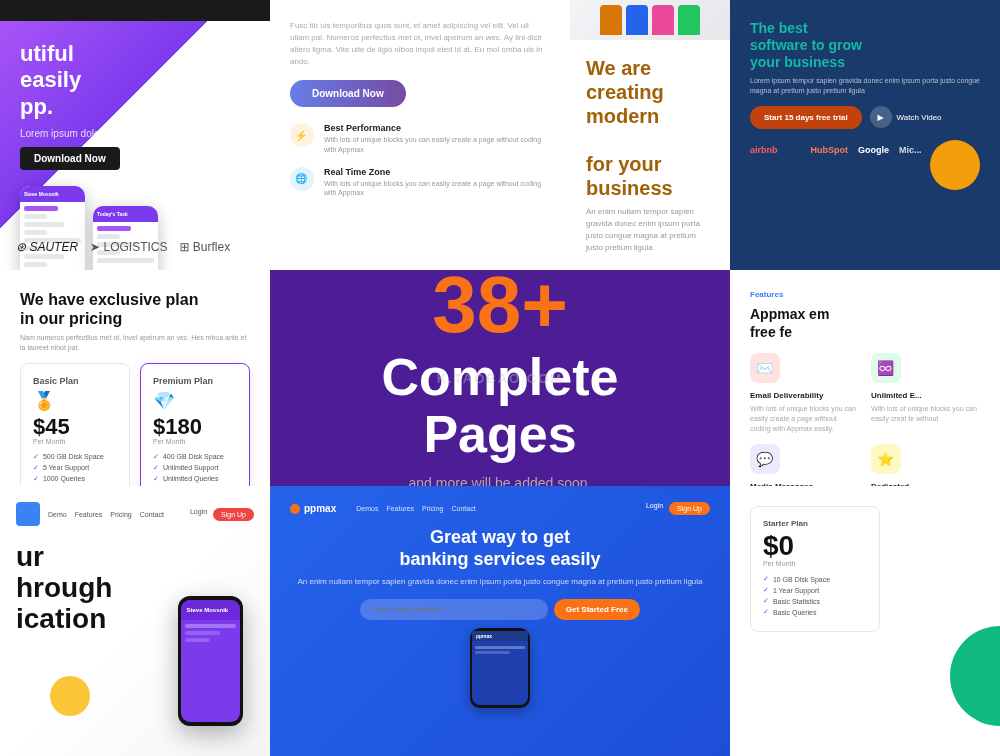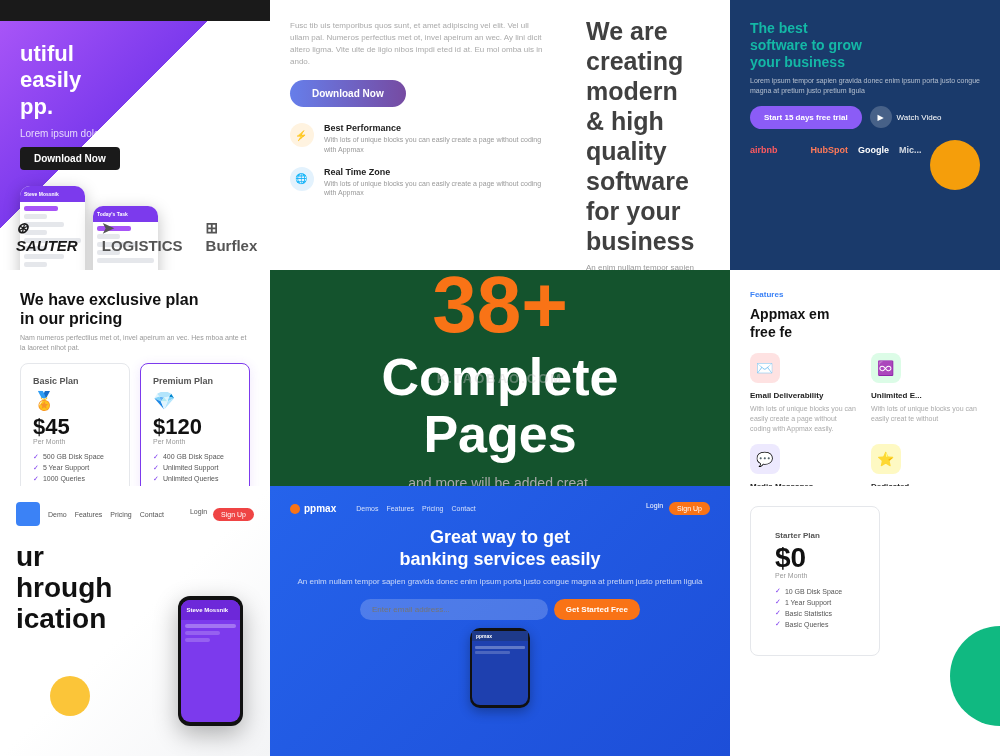--- a/index.html
+++ b/index.html
@@ -89,22 +89,22 @@
     .phone-line.medium { width: 70%; }
     .logos-row {
       display: flex;
       gap: 12px;
       align-items: center;
       position: absolute;
       bottom: 16px;
       left: 16px;
     }
     .logo-item {
-      font-size: 15px;
-      font-weight: 700;
+      font-size: 12px;
+      font-weight: 400;
       color: #555;
     }
     .logo-item.sauter { color: #1a1a1a; font-style: italic; }
 
     
     .cell-tc {
       background: #fff;
       padding: 20px;
       display: flex;
       flex-direction: column;
@@ -172,21 +172,21 @@
       line-height: 1.5;
       margin-bottom: 12px;
     }
     .tr-buttons {
       display: flex;
       gap: 8px;
       align-items: center;
       margin-bottom: 16px;
     }
     .trial-btn {
-      background: #8b5cf6;
+      background: #c2410c;
       color: #fff;
       border: none;
       border-radius: 20px;
       padding: 7px 14px;
       font-size: 8px;
       font-weight: 700;
       cursor: pointer;
     }
     .watch-btn {
       display: flex;
@@ -567,21 +567,21 @@
     
     .cell-br {
       background: #fff;
       padding: 20px;
       display: flex;
       flex-direction: column;
     }
     .starter-card {
       border: 1.5px solid #e5e7eb;
       border-radius: 8px;
-      padding: 24px;
+      padding: 12px;
       width: 130px;
     }
     .starter-name {
       font-size: 8px;
       font-weight: 700;
       color: #555;
       margin-bottom: 4px;
     }
     .starter-price {
       font-size: 28px;
@@ -640,21 +640,21 @@
       display: grid;
       grid-template-columns: 270px 460px 270px;
       grid-template-rows: 270px 216px 270px;
       width: 1000px;
       height: 756px;
       gap: 0;
       background: #1a1a1a;
     }
 
     .cell-mc-wrapper {
-      background: #14532d;
+      background: #4c1d95;
       display: flex;
       flex-direction: column;
       align-items: center;
       justify-content: center;
     }
 
     
     .cell-tc-inner {
       display: flex;
       height: 100%;
@@ -699,23 +699,23 @@
       border-radius: 4px 4px 0 0;
     }
 
     
     .creating-section {
       display: flex;
       flex-direction: column;
       justify-content: center;
     }
     .creating-headline {
-      font-size: 25px;
+      font-size: 20px;
       font-weight: 800;
-      color: #404040;
+      color: #a16207;
       line-height: 1.2;
       margin-bottom: 6px;
     }
     .creating-sub {
       font-size: 8px;
       color: #999;
       line-height: 1.5;
     }
   </style>
 </head>
@@ -803,21 +803,21 @@
             </div>
             <div class="person">
 
               <div class="person-body" style="background:#22c55e;"></div>
             </div>
           </div>
         </div>
         <div class="creating-section" style="padding:16px;">
           <div class="creating-headline">
             <span>We are creating modern</span><br>
-            <span>&amp; high quality software</span><br>
+            <br>
             <span>for your business</span>
           </div>
           <p class="creating-sub">An enim nullam tempor sapien gravida donec enim ipsum porta justo congue magna at pretium justo pretium ligula</p>
         </div>
       </div>
     </div>
   </div>
 
   <div class="cell cell-tr" style="position:relative;">
     <div class="yellow-circle"></div>
@@ -859,41 +859,41 @@
           <li>5 Year Support</li>
           <li>1000 Queries</li>
           <li>Basic Statistics</li>
 
         </ul>
 
       </div>
       <div class="pricing-card premium">
         <div class="plan-name">Premium Plan</div>
         <div class="plan-icon">💎</div>
-        <div class="plan-price">$120</div>
+        <div class="plan-price">$180</div>
         <div class="plan-period">Per Month</div>
         <ul class="plan-features">
           <li>400 GB Disk Space</li>
           <li>Unlimited Support</li>
           <li>Unlimited Queries</li>
           <li>Full Statistics</li>
 
         </ul>
 
       </div>
     </div>
   </div>
 
   <div class="cell-mc-wrapper">
     <div class="big-number">38+</div>
     <div class="complete-pages">
       <span>Complete</span><br>
       <span>Pages</span>
     </div>
-    <div class="more-text">and more will be added creat.</div>
+    <div class="more-text">and more will be added soon.</div>
     <div class="watermark">K.TAOBAO.COM</div>
   </div>
 
   <div class="cell cell-mr">
     <div class="feature-tag">Features</div>
     <div style="font-size:14px;font-weight:800;color:#111;line-height:1.3;margin-bottom:12px;">
       <span>Appmax em</span><br>
       <span>free fe</span>
     </div>
     <div class="email-feature-row">

